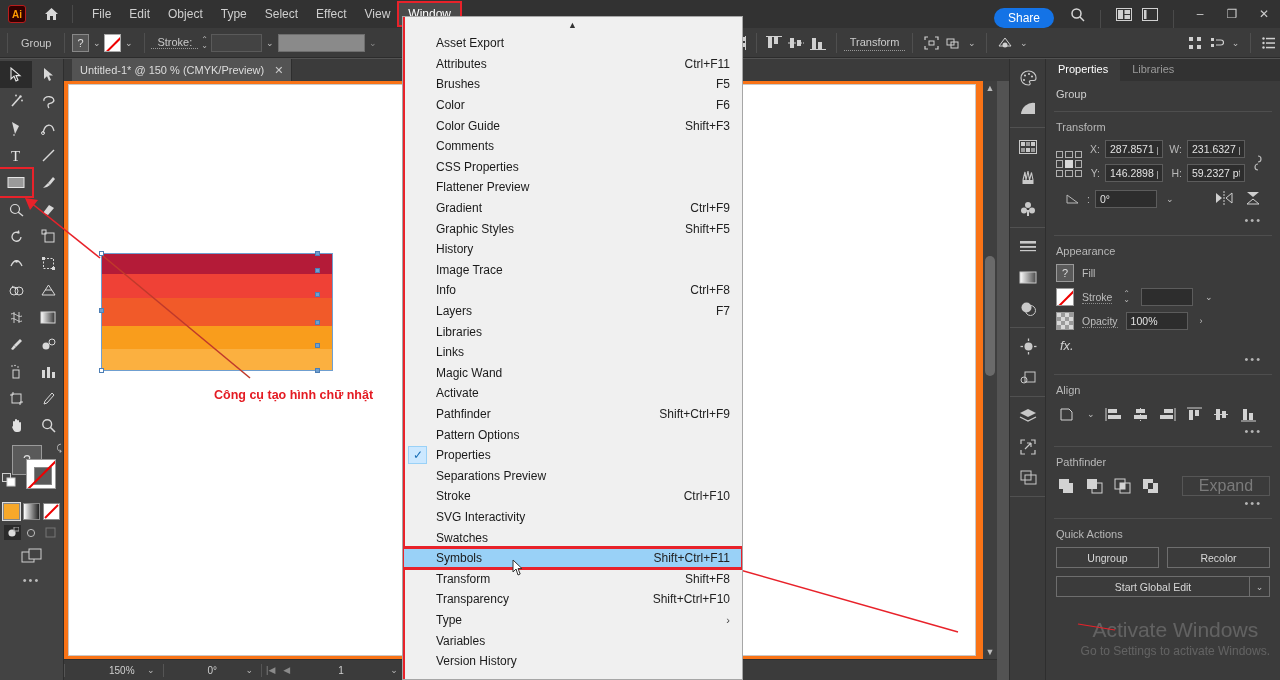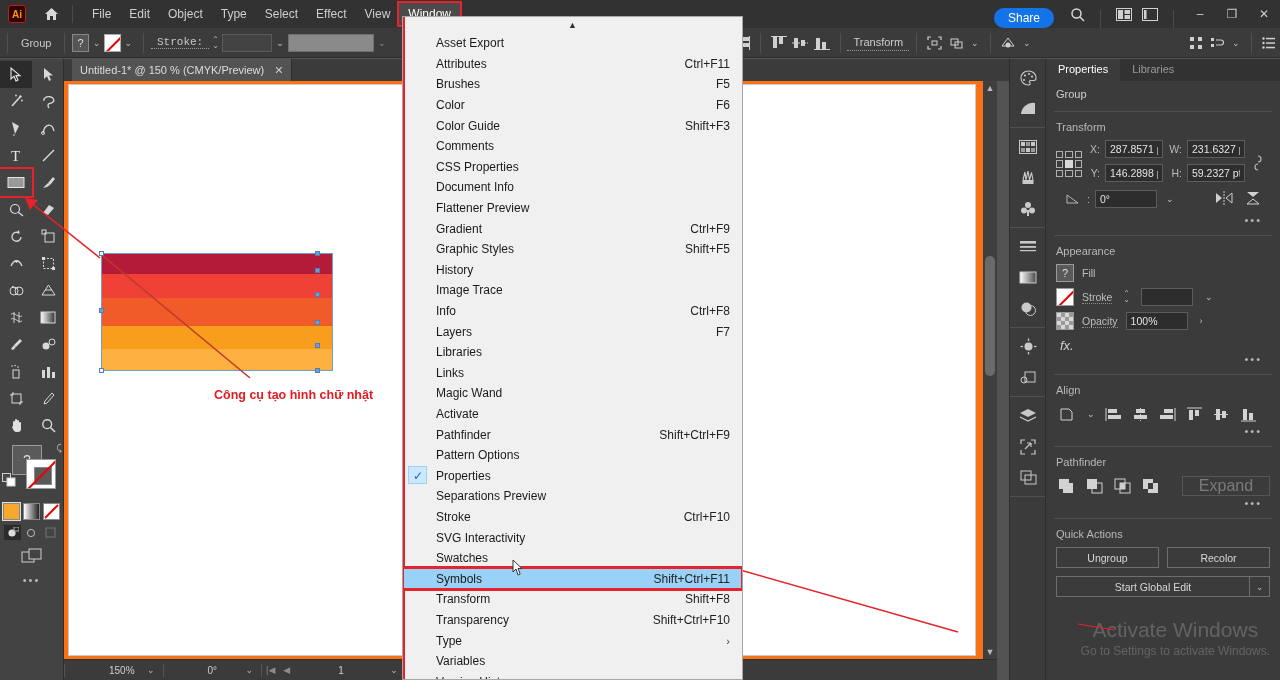--- a/index.html
+++ b/index.html
@@ -311,21 +311,21 @@
 
   <div class="controlbar">
     <div class="cb-sep"></div>
     <div class="cb-label">Group</div>
     <div class="cb-sep"></div>
     <div class="swatch-box">?</div>
     <div class="caret">⌄</div>
     <div class="swatch-none"></div>
     <div class="caret">⌄</div>
     <div class="cb-sep"></div>
-    <div class="cb-label" style="border-bottom:1px dotted #999;font-family:Liberation Mono, monospace;">Stroke:</div>
+    <div class="cb-label" style="border-bottom:1px dotted #999;">Stroke:</div>
     <div class="spinner">
         <span>⌃</span>
         <span>⌄</span>
       </div>
     <div class="field-dark"></div>
     <div class="caret">⌄</div>
     <div class="field-wide"></div>
     <div class="caret" style="color:#8a8a8a">⌄</div>
 
     <div style="width:300px"></div>
@@ -1048,23 +1048,20 @@
           <span>Color Guide</span>
           <span class="sc">Shift+F3</span>
         </div>
         <div class="mi">
           <span>Comments</span>
         </div>
         <div class="mi">
           <span>CSS Properties</span>
         </div>
         <div class="mi">
-          <span>Document Info</span>
-        </div>
-        <div class="mi">
           <span>Flattener Preview</span>
         </div>
         <div class="mi">
           <span>Gradient</span>
           <span class="sc">Ctrl+F9</span>
         </div>
         <div class="mi">
           <span>Graphic Styles</span>
           <span class="sc">Shift+F5</span>
         </div>

